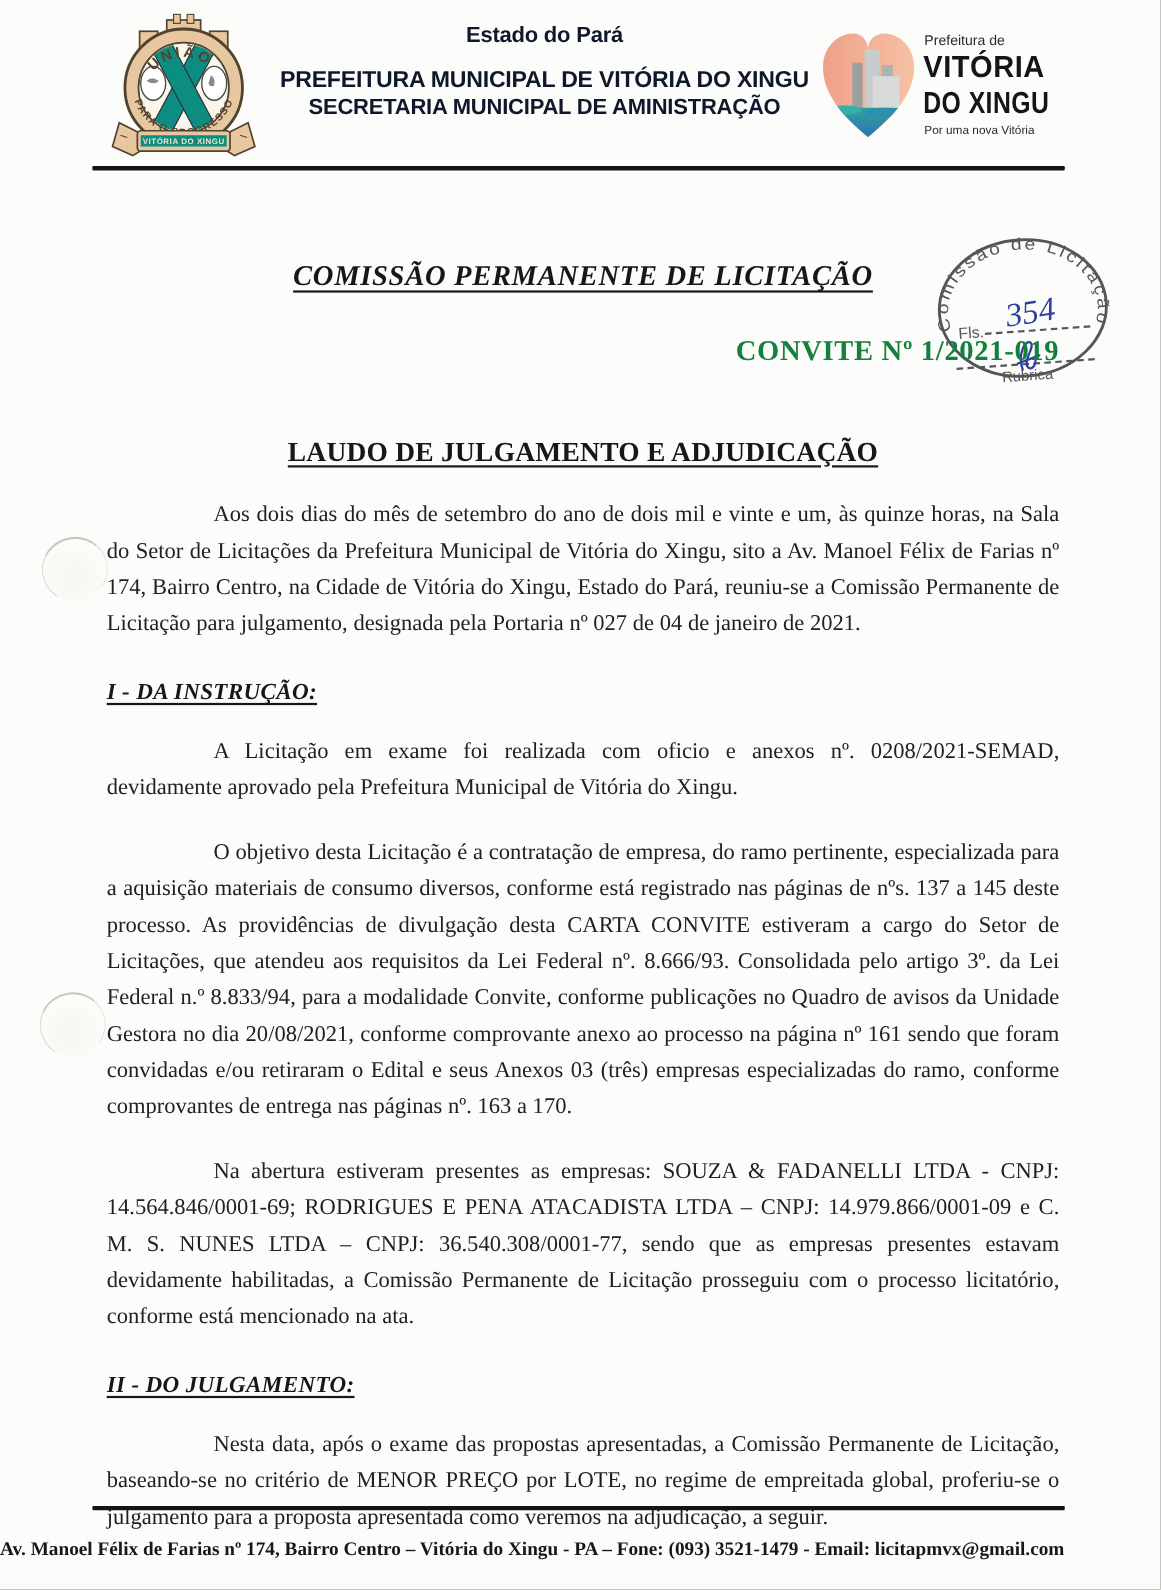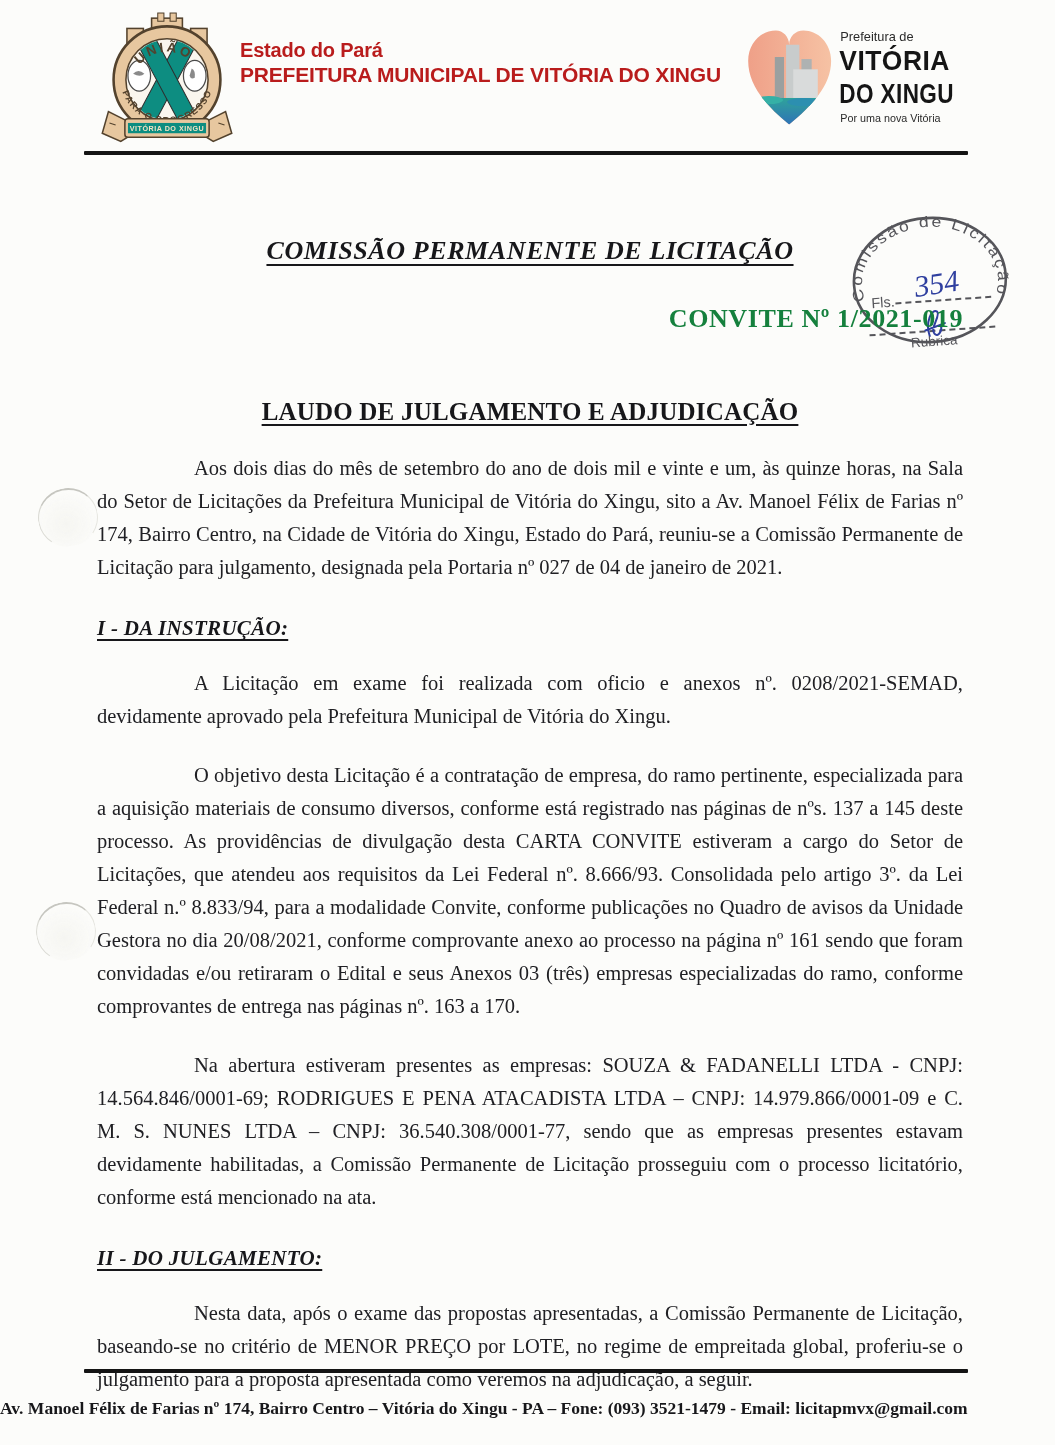--- a/index.html
+++ b/index.html
@@ -4,26 +4,26 @@
 <style>
   html,body { margin:0; padding:0; background:#9a9a98; }
   .page {
     position:relative; width:1055px; height:1445px; margin:0 auto;
     background:#fcfcfa; overflow:hidden; color:#1f1f22;
     font-family:"Liberation Serif", serif;
   }
   
   .crest { position:absolute; left:96px; top:12px; width:142px; height:150px; }
   .hdr-text {
-    position:absolute; left:240px; top:38px; width:510px; 
-    font-family:"Liberation Sans", sans-serif; font-weight:bold; color:#b91c1c;
+    position:absolute; left:240px; top:20px; width:510px; text-align:center;
+    font-family:"Liberation Sans", sans-serif; font-weight:bold; color:#0f172a;
     letter-spacing:-0.2px;
   }
   .hdr-text .l1 { font-size:20px; line-height:24px; }
-  .hdr-text .l2 { font-size:21px; line-height:26px; }
+  .hdr-text .l2 { font-size:21px; line-height:26px;margin-top:16px; }
   .hdr-text .l3 { font-size:20px; line-height:25px; }
   .hdr-text .l4 { font-size:20px; line-height:25px; }
   .brand { position:absolute; left:740px; top:20px; width:215px; height:115px; }
   .rule { position:absolute; left:84px; width:884px; height:4px; background:#141414; border-radius:1px; }
   .rule.top { top:151px; }
   .rule.bottom { top:1369px; }
   
   main { position:absolute; left:97px; top:172px; width:866px; }
   .doc-title {
     margin:64px 0 0; text-align:center; font-size:26px; font-weight:bold; font-style:italic;
@@ -104,20 +104,21 @@
     <path d="M108,106 L126,97 L132,118 L114,126 L106,121 Z" fill="#e7c79f" stroke="#53422d" stroke-width="1.5"></path>
     <rect x="28" y="104" width="82" height="18" rx="3" fill="#e7c79f" stroke="#53422d" stroke-width="1.5"></rect>
     <rect x="31" y="108" width="76" height="10" fill="#0d8d81"></rect>
     <text x="69" y="116" text-anchor="middle" font-size="7" font-weight="bold" fill="#f3e3c4" letter-spacing="0.5">VITÓRIA DO XINGU</text>
     <path d="M13,108 l6,2 M119,108 l6,2" stroke="#53422d" stroke-width="1"></path>
   </svg>
 
   <div class="hdr-text">
     <div class="l1">Estado do Pará</div>
     <div class="l2">PREFEITURA MUNICIPAL DE VITÓRIA DO XINGU</div>
+    <div class="l3">SECRETARIA MUNICIPAL DE AMINISTRAÇÃO</div>
   </div>
 
   <svg class="brand" viewBox="0 0 210 112">
     <defs>
       <linearGradient id="heartGrad" x1="0" y1="0" x2="1" y2="0">
         <stop offset="0" stop-color="#efa088"></stop>
           <stop offset="1" stop-color="#f6c2a4"></stop>
       </linearGradient>
       <linearGradient id="waterGrad" x1="0" y1="0" x2="0" y2="1">
         <stop offset="0" stop-color="#2fa39b"></stop>

